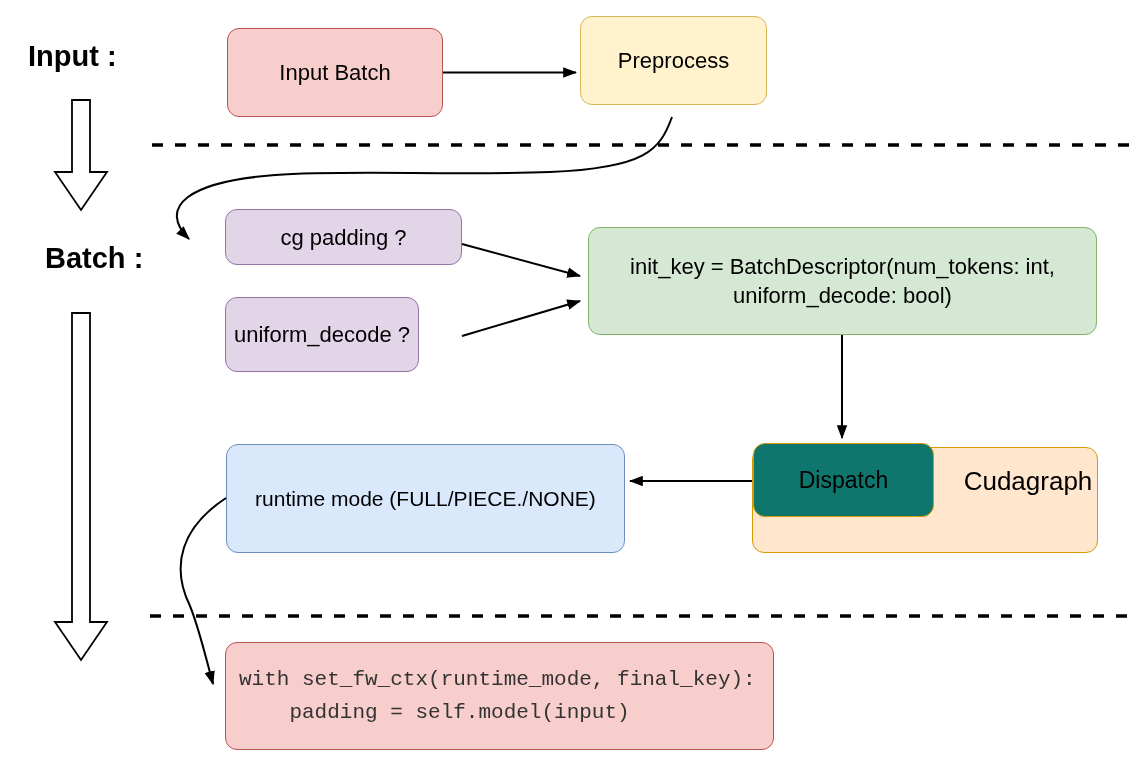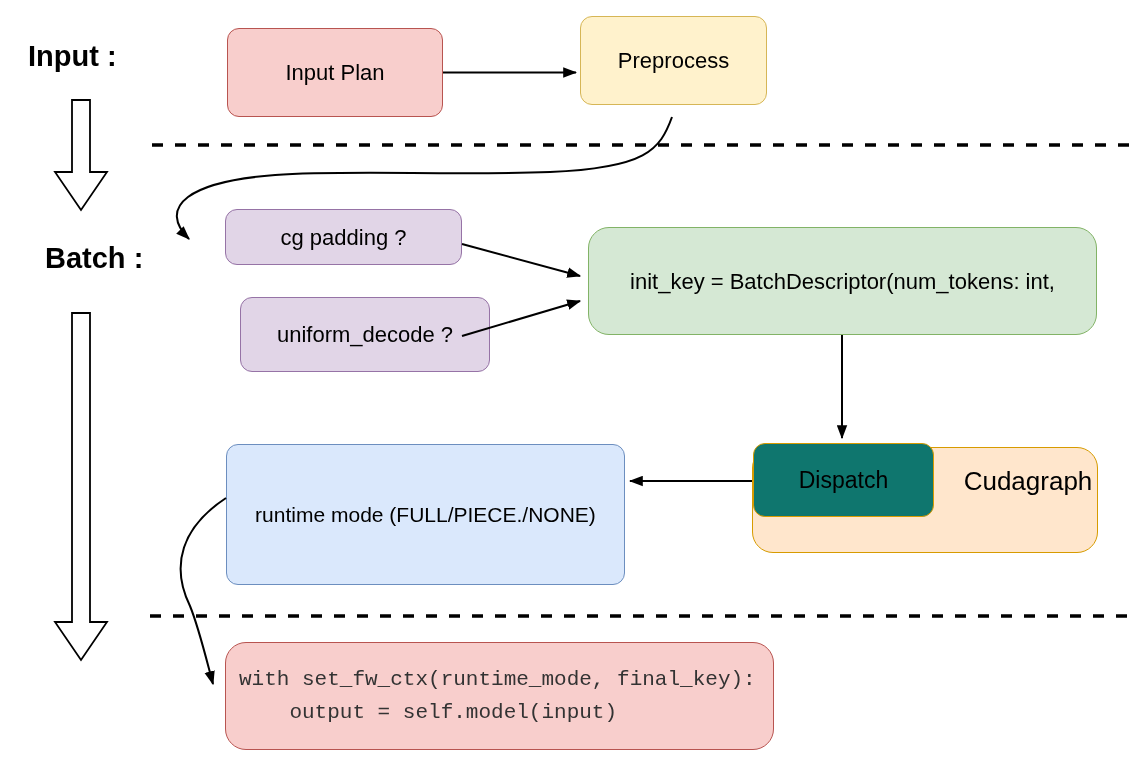--- a/index.html
+++ b/index.html
@@ -1,91 +1,92 @@
 <!DOCTYPE html>
 <html><head>
 <meta charset="utf-8">
 <style>
   html,body{margin:0;padding:0;background:#ffffff;}
   body{width:1142px;height:770px;font-family:"Liberation Sans",sans-serif;color:#000;}
   .canvas{position:relative;width:1142px;height:770px;overflow:hidden;background:#fff;}
   .arrows{position:absolute;left:0;top:0;width:1142px;height:770px;z-index:5;pointer-events:none;}
   .node{position:absolute;box-sizing:border-box;display:flex;flex-direction:column;align-items:center;
         justify-content:center;text-align:center;font-size:22px;line-height:29px;z-index:2;}
-  .r12{border-radius:12px;} .r16{border-radius:21px;}
+  .r12{border-radius:12px;} .r16{border-radius:12px;}
   .red{background:#f8cecc;border:1.6px solid #b85450;}
   .yellow{background:#fff2cc;border:1.6px solid #d6b656;}
   .purple{background:#e1d5e7;border:1.6px solid #9673a6;}
   .green{background:#d5e8d4;border:1.6px solid #82b366;}
   .blue{background:#dae8fc;border:1.6px solid #6c8ebf;}
   .orange-outer{background:#ffe6cc;border:1.8px solid #d79b00;z-index:1;}
   .orange-inner{background:#0f766e;border:1.8px solid #d79b00;z-index:3;}
   .n-input-batch{left:227px;top:28px;width:216px;height:89px;}
   .n-preprocess{left:580px;top:16px;width:187px;height:89px;}
   .n-cg-padding{left:225px;top:209px;width:237px;height:56px;}
-  .n-uniform-decode{left:240px;top:297px;width:250px;height:75px;text-align:center;}
+  .n-uniform-decode{left:225px;top:297px;width:194px;height:75px;text-align:center;}
   .n-init-key{left:588px;top:227px;width:509px;height:108px;}
   .n-cudagraph{left:752px;top:447px;width:346px;height:106px;justify-content:center;}
   .n-dispatch{left:753px;top:443px;width:181px;height:74px;font-size:23px;}
-  .n-runtime{left:226px;top:444px;width:399px;height:141px;font-size:21px;line-height:31px;}
+  .n-runtime{left:226px;top:444px;width:399px;height:109px;font-size:21px;line-height:31px;}
   .n-code{left:225px;top:642px;width:549px;height:108px;align-items:flex-start;
           font-family:"Liberation Mono",monospace;font-size:21px;line-height:33px;
           color:#333;padding-left:13px;text-align:right;}
   .n-code span{white-space:pre;}
   .cud-label{position:absolute;left:934px;top:464px;width:140px;z-index:2;text-align:center;
              font-size:26px;line-height:34px;padding-left:24px;}
   .section-label{position:absolute;font-weight:bold;font-size:29px;line-height:32px;z-index:2;}
   .lbl-input{left:28px;top:40px;}
   .lbl-plan{left:45px;top:242px;}
   .lbl-execute{left:25px;top:674px;}
 </style>
 </head>
 <body>
 
 <div class="canvas">
 
   <div class="section-label lbl-input">Input :</div>
   <div class="section-label lbl-plan">Batch :</div>
 
   <div class="node red r12 n-input-batch">
-    <span>Input Plan</span>
+    <span>Input Batch</span>
   </div>
 
   <div class="node yellow r12 n-preprocess">
     <span>Preprocess</span>
   </div>
 
   <div class="node purple r12 n-cg-padding">
     <span>cg padding ?</span>
   </div>
 
   <div class="node purple r12 n-uniform-decode">
     <span>uniform_decode ?</span>
   </div>
 
   <div class="node green r16 n-init-key">
     <span>init_key = BatchDescriptor(num_tokens: int,</span>
+    <span>uniform_decode: bool)</span>
   </div>
 
   <div class="node orange-outer r16 n-cudagraph"></div>
   <div class="cud-label">
     <div>Cudagraph</div>
   </div>
 
   <div class="node orange-inner r12 n-dispatch">
     <span>Dispatch</span>
   </div>
 
   <div class="node blue r12 n-runtime">
     <span>runtime mode (FULL/PIECE./NONE)</span>
   </div>
 
   <div class="node red r16 n-code">
     <span>with set_fw_ctx(runtime_mode, final_key):</span>
-    <span>    output = self.model(input)</span>
+    <span>    padding = self.model(input)</span>
   </div>
 
   <svg class="arrows" width="1142" height="770" viewBox="0 0 1142 770" xmlns="http://www.w3.org/2000/svg">
     <defs>
       <marker id="ah" markerUnits="userSpaceOnUse" markerWidth="14" markerHeight="11" viewBox="0 0 12 9" refX="11" refY="4.5" orient="auto">
         <path d="M0,0 L12,4.5 L0,9 Z" fill="#000"></path>
       </marker>
     </defs>
 
     <line x1="152" y1="145" x2="1138" y2="145" stroke="#000" stroke-width="3.6" stroke-dasharray="11 12"></line>

